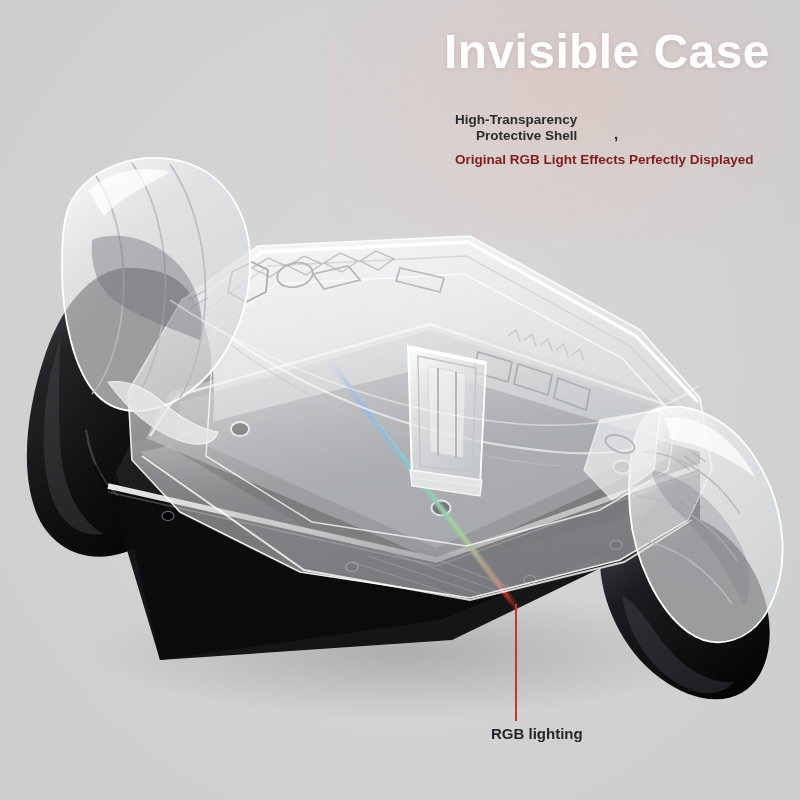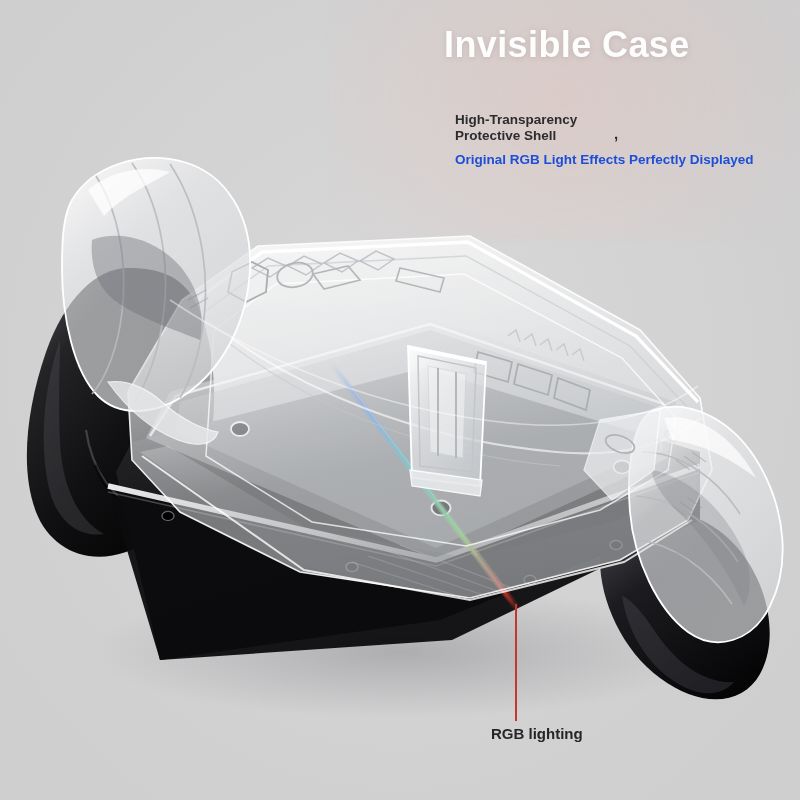--- a/index.html
+++ b/index.html
@@ -15,36 +15,37 @@
   .bg-warm{
     position:absolute;left:330px;top:-120px;width:520px;height:360px;
     background:radial-gradient(ellipse at 45% 60%, rgba(226,196,188,.62) 0%, rgba(223,201,196,.34) 42%, rgba(211,211,212,0) 72%);
     filter:blur(2px);
   }
   .bg-vig{position:absolute;inset:0;background:radial-gradient(ellipse at 50% 46%, rgba(255,255,255,.12) 0%, rgba(190,190,192,.20) 85%);}
 
   
   .title{
     position:absolute;left:444px;top:24px;
-    font-size:36px;font-weight:bold;letter-spacing:.4px;
+    font-size:48px;font-weight:bold;letter-spacing:.4px;
     color:#fdfdfd;text-shadow:0 1px 5px rgba(150,130,130,.30);
     white-space:nowrap;
   }
   .sub1{
     position:absolute;left:455px;top:112px;
     font-size:13.5px;font-weight:bold;line-height:15.5px;color:#2c2c2e;
     white-space:pre-line;
+    text-align:right;
   }
   .sub-comma{
     position:absolute;left:614px;top:125px;
     font-size:15px;font-weight:bold;color:#2c2c2e;
   }
   .sub2{
     position:absolute;left:455px;top:152px;
-    font-size:13.5px;font-weight:bold;color:#1d4ed8;white-space:nowrap;
+    font-size:13.5px;font-weight:bold;color:#7f1d1d;white-space:nowrap;
   }
 
   
   .callout-line{
     position:absolute;left:515px;top:604px;width:2px;height:117px;
     background:#c0392b;
   }
   .callout-label{
     position:absolute;left:491px;top:725px;
     font-size:15px;font-weight:bold;color:#26262a;white-space:nowrap;

